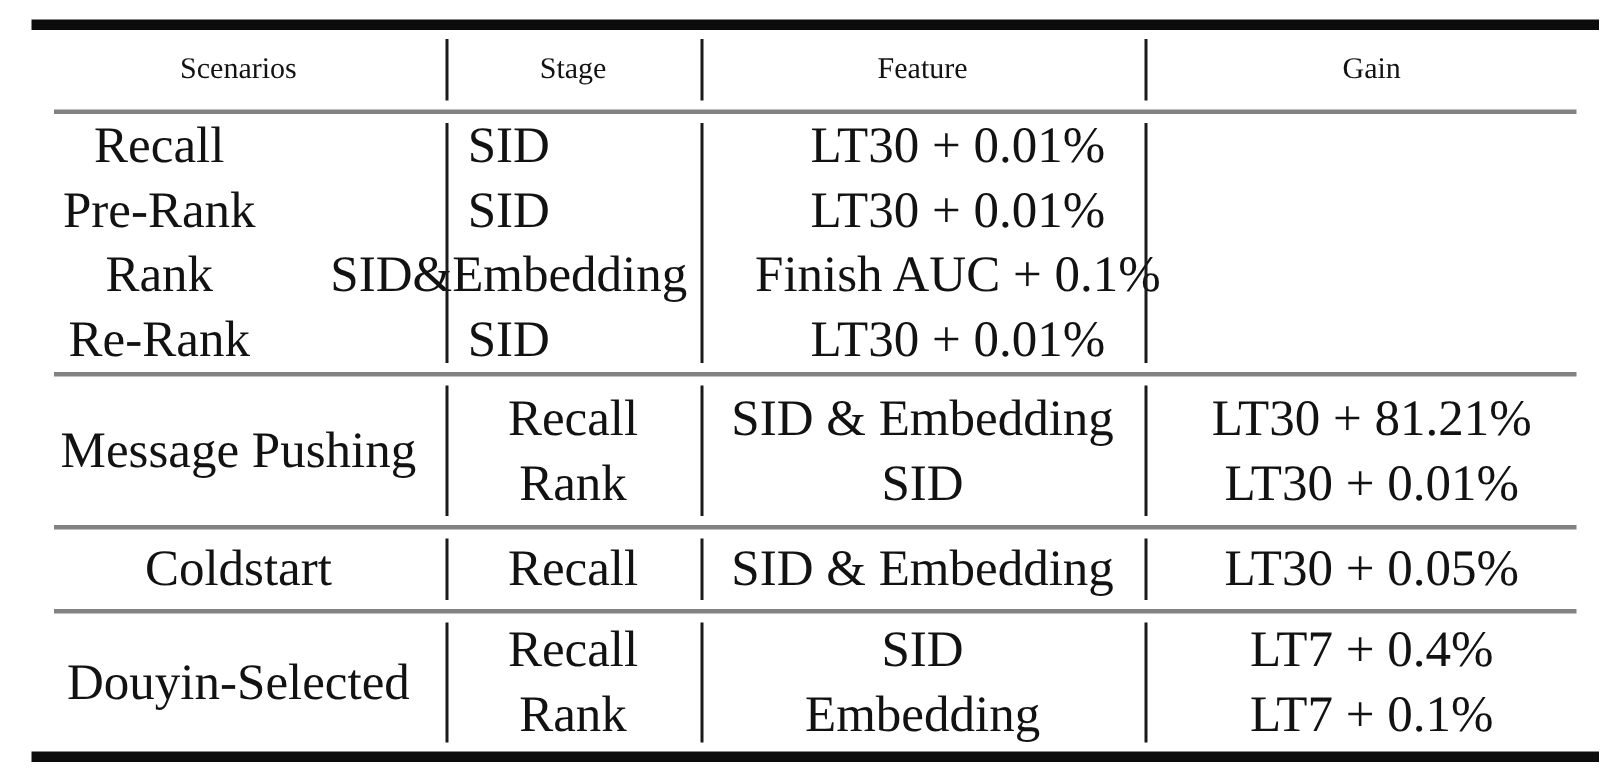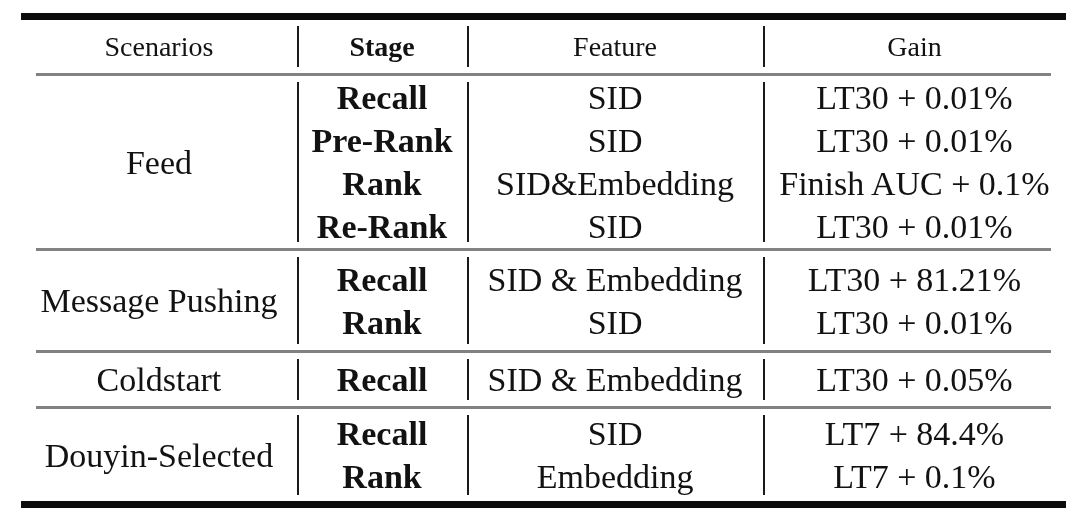--- a/index.html
+++ b/index.html
@@ -19,26 +19,26 @@
   .rule.thick { height: 7px; background: #0c0c0c; }
   .rule.thin  { height: 3px; background: #828282; width: auto; margin: 0 15px; }
 
   .block { position: relative; display: flex; width: 100%; }
   .col {
     display: flex; flex-direction: column;
     justify-content: center; align-items: center;
     text-align: center;
   }
   .c1 { width: 26.4%; }
-  .c2 { width: 16.3%; font-weight: bold; }
+  .c2 { width: 16.3%; }
   .c3 { width: 28.3%; }
   .c4 { width: 29.0%; align-items: center; }
 
   .line { font-size: 34px; line-height: 43px; white-space: nowrap; }
-  .hdr .line { font-size: 28px; }
+  .hdr .line { font-size: 20px; }
 
   .hdr      { height: 53px; }
   .g-feed   { height: 172px; }
   .g-mp     { height: 99px; }
   .g-cold   { height: 53px; }
   .g-douyin { height: 92px; }
 
   .vdiv {
     position: absolute; width: 2px; top: 6px; bottom: 6px;
     background: #1a1a1a;
@@ -71,23 +71,20 @@
         <span class="line">Gain</span>
       </div>
   </div>
 
   <div class="rule thin"></div>
 
   <div class="block g-feed">
     <span class="vdiv d1"></span>
     <span class="vdiv d2"></span>
     <span class="vdiv d3"></span>
-    <div class="col c1">
-        <span class="line">Feed</span>
-      </div>
     <div class="col c2">
       <span class="line">Recall</span>
       <span class="line">Pre-Rank</span>
       <span class="line">Rank</span>
       <span class="line">Re-Rank</span>
     </div>
     <div class="col c3">
       <span class="line">SID</span>
       <span class="line">SID</span>
       <span class="line">SID&amp;Embedding</span>
@@ -155,20 +152,20 @@
       </div>
     <div class="col c2">
       <span class="line">Recall</span>
       <span class="line">Rank</span>
     </div>
     <div class="col c3">
       <span class="line">SID</span>
       <span class="line">Embedding</span>
     </div>
     <div class="col c4">
-      <span class="line">LT7 + 84.4%</span>
+      <span class="line">LT7 + 0.4%</span>
       <span class="line">LT7 + 0.1%</span>
     </div>
   </div>
 
   <div class="rule thick"></div>
 
 </div>
 
 </body></html>

